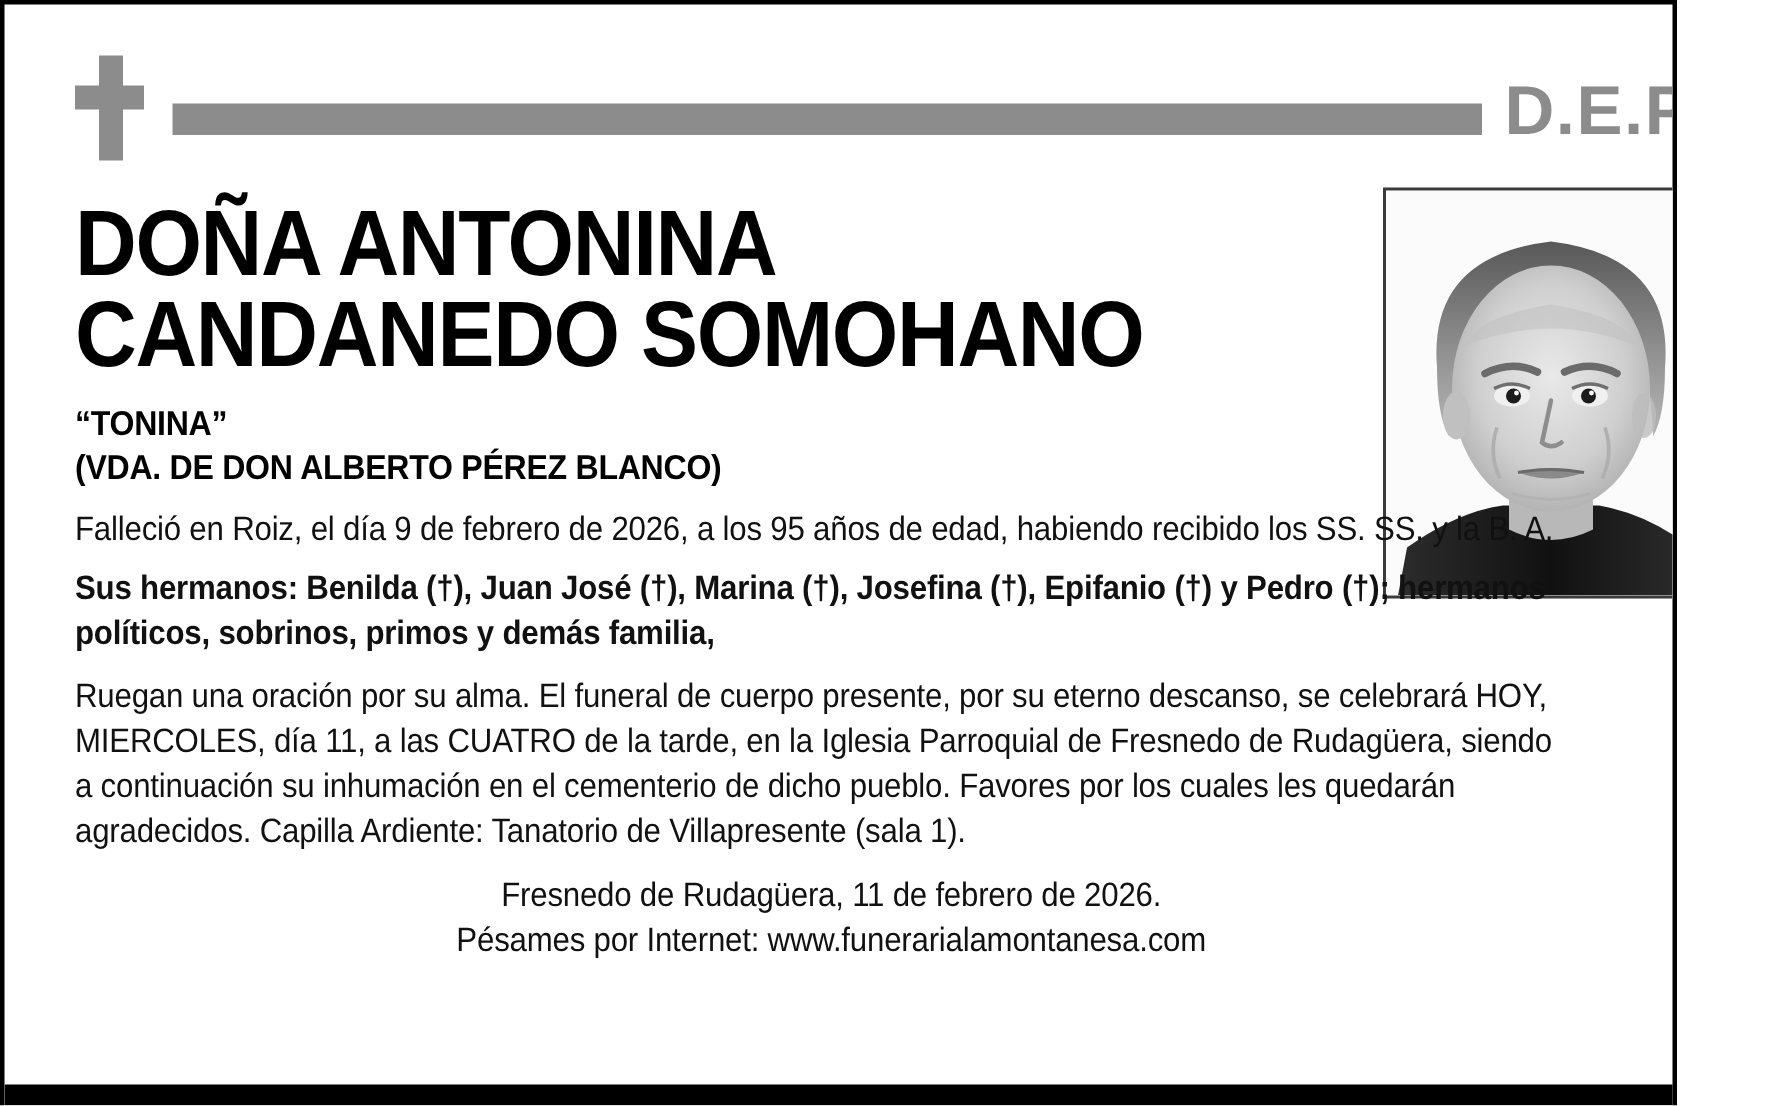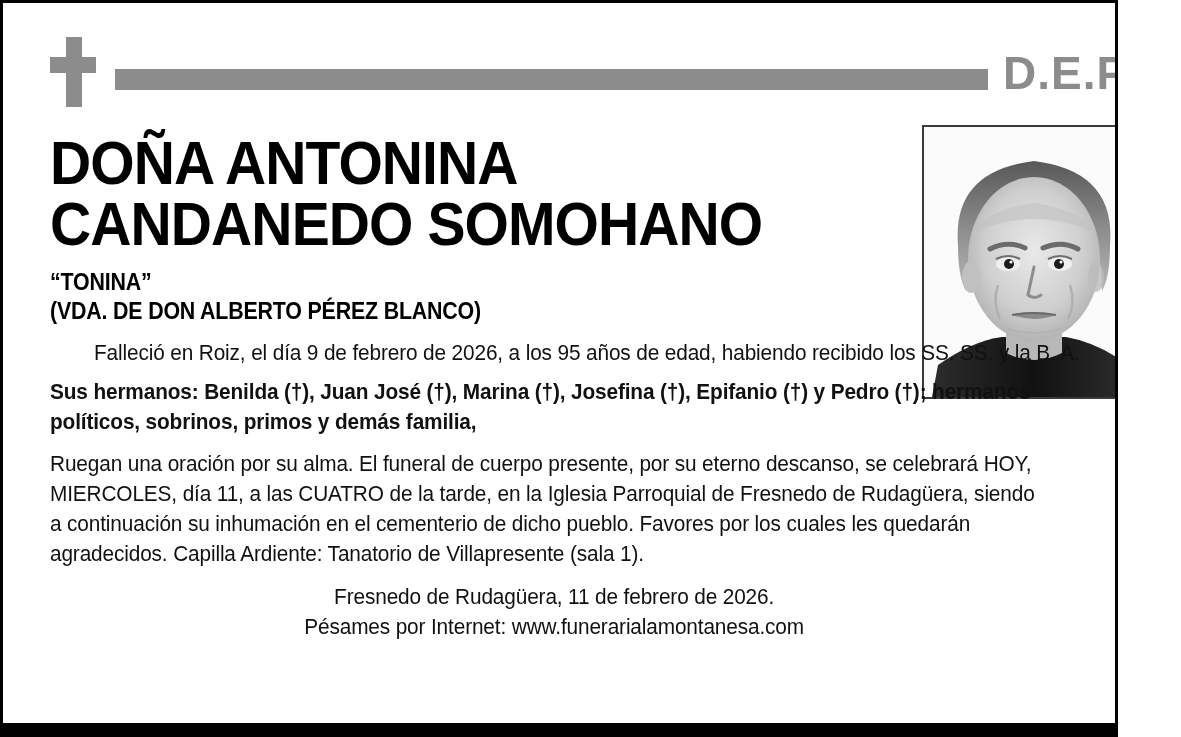--- a/index.html
+++ b/index.html
@@ -144,21 +144,21 @@
     line-height: 1.32;
     margin: 0;
     letter-spacing: -0.15px;
     transform: scaleX(0.925);
     transform-origin: left center;
     white-space: nowrap;
   }
   .body-line.bold {
     font-weight: bold;
   }
-  .block-death { margin-top: 12px; margin-left: 44px; }
+  .block-death { margin-top: 12px; }
   .block-family { margin-top: 9px; }
   .block-main   { margin-top: 13px; }
   .block-foot   { margin-top: 14px; text-align: center; }
 </style>
 </head>
 <body>
 
 <div class="obituary">
 
   <div class="header">

